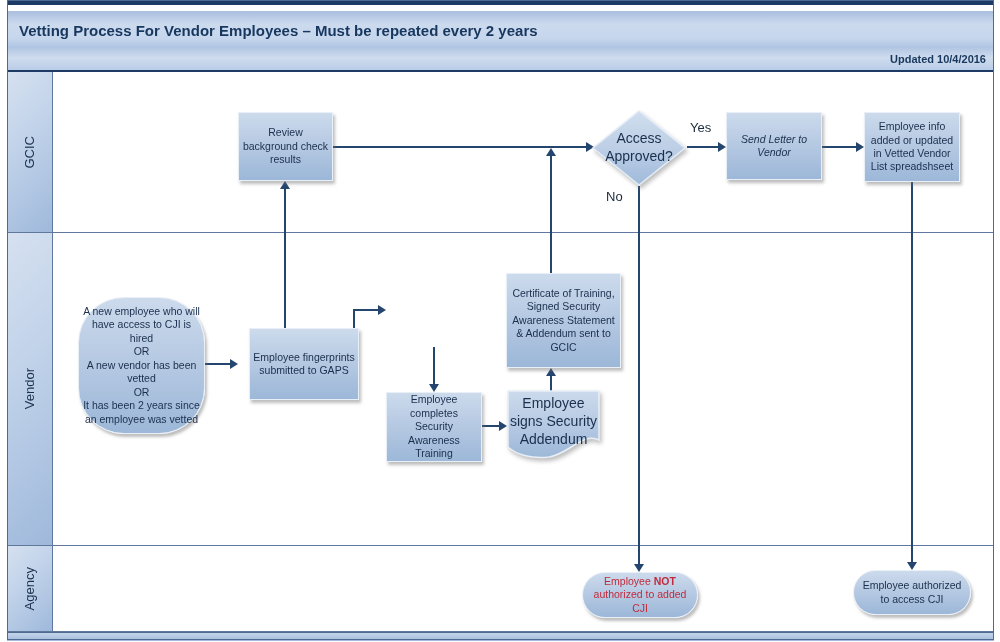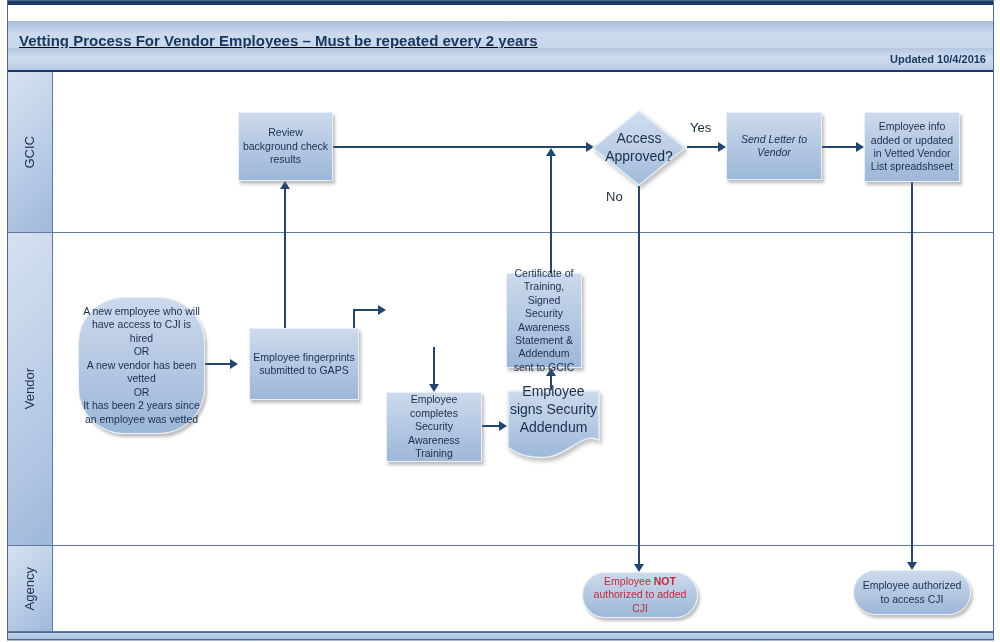--- a/index.html
+++ b/index.html
@@ -1,22 +1,22 @@
 <!DOCTYPE html>
 <html><head>
 <meta charset="utf-8">
 <style>
   html,body{margin:0;padding:0;background:#fff;}
   .canvas{position:relative;width:1000px;height:642px;background:#fff;
     font-family:"Liberation Sans", sans-serif;overflow:hidden;}
   
   .topstrip{position:absolute;left:7px;top:0;width:987px;height:5px;background:#1C3A63;z-index:3;}
-  .titlebar{position:absolute;left:7px;top:21px;width:987px;height:41px;box-sizing:border-box;
+  .titlebar{position:absolute;left:7px;top:11px;width:987px;height:41px;box-sizing:border-box;
     background:linear-gradient(180deg,#a9bedd 0%,#ccdaee 35%,#c6d6ec 70%,#a9c0e0 100%);
-    border-bottom:2px solid #1C3A63;display:flex;align-items:center;z-index:3;text-decoration:underline;}
+    border-bottom:2px solid #1C3A63;display:flex;align-items:center;z-index:3;}
   .titlebar .t{padding-left:12px;font-size:15px;font-weight:bold;color:#17375E;}
   .updatedbar{position:absolute;left:7px;top:48px;width:987px;height:24px;box-sizing:border-box;
     background:linear-gradient(180deg,#b3c7e3 0%,#cfdcee 45%,#b9cce7 100%);
     border-bottom:2px solid #1C3A63;display:flex;align-items:center;justify-content:flex-end;z-index:3;padding-left:40px;}
   .updatedbar .t{padding-right:8px;font-size:11px;font-weight:bold;color:#17375E;}
   .footerbar{position:absolute;left:7px;top:632px;width:987px;height:8px;
     background:linear-gradient(180deg,#c4d4ea 0%,#a3bbdc 100%);border-top:1px solid #4f6a91;z-index:3;}
   .frame{position:absolute;left:7px;top:0;width:987px;height:640px;box-sizing:border-box;
     border:1px solid #4f6a91;z-index:6;pointer-events:none;}
   
@@ -150,23 +150,23 @@
   <svg class="svgshape" style="left:507px;top:390px;" width="93" height="72" viewBox="0 0 93 72">
     <defs>
       <linearGradient id="gDoc" x1="0" y1="0" x2="0" y2="1">
         <stop offset="0" stop-color="#ccdaec"></stop>
           <stop offset="0.5" stop-color="#b7cae3"></stop>
           <stop offset="1" stop-color="#9cb7d8"></stop>
       </linearGradient>
     </defs>
     <path d="M1,1 L92,1 L92,50 C76,42 62,64 42,67 C25,69 10,65 1,57 Z" fill="url(#gDoc)" stroke="#e9eff7" stroke-width="1.5"></path>
   </svg>
-  <div class="overlaytext" style="left:507px;top:384px;width:93px;height:52px;">Employee signs Security Addendum</div>
+  <div class="overlaytext" style="left:507px;top:396px;width:93px;height:52px;">Employee signs Security Addendum</div>
 
-  <div class="shape" style="left:506px;top:273px;width:76px;height:95px;">Certificate of Training, Signed Security Awareness Statement &amp; Addendum sent to GCIC</div>
+  <div class="shape" style="left:506px;top:273px;width:115px;height:95px;">Certificate of Training, Signed Security Awareness Statement &amp; Addendum sent to GCIC</div>
 
   <div class="shape pill redtext" style="left:582px;top:572px;width:116px;height:46px;">
     <span><span>Employee </span><b>NOT</b><span> authorized to added CJI</span></span>
   </div>
 
   <div class="shape pill" style="left:853px;top:570px;width:118px;height:45px;">Employee authorized to access CJI</div>
 
   <div class="frame"></div>
 </div>
 

